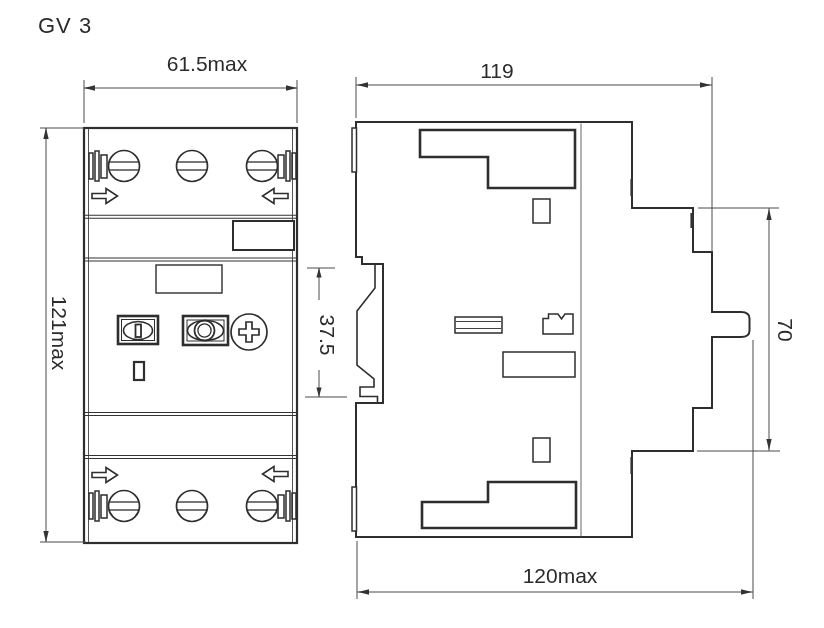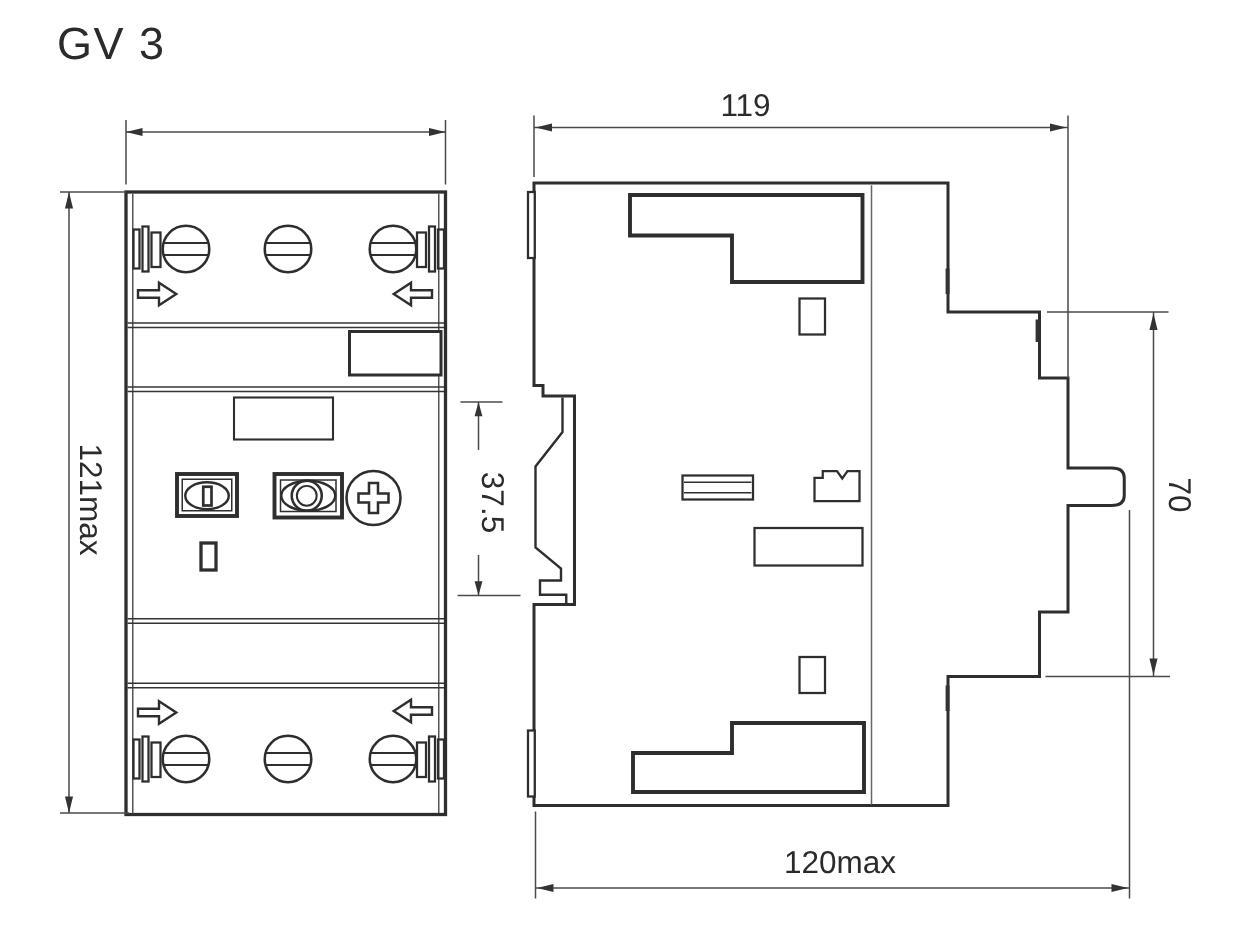--- a/index.html
+++ b/index.html
@@ -2,21 +2,21 @@
 <html><head>
 <meta charset="utf-8">
 <style>
   html,body{margin:0;padding:0;background:#fff;}
   .canvas{
     position:relative;width:824px;height:628px;background:#ffffff;
     font-family:"Liberation Sans", sans-serif;color:#2b2b2b;overflow:hidden;
   }
   .canvas svg{position:absolute;left:0;top:0;}
   .label{position:absolute;color:#2b2b2b;white-space:nowrap;}
-  .title{left:38px;top:13px;font-size:30px;letter-spacing:1px;}
+  .title{left:38px;top:13px;font-size:22px;letter-spacing:1px;}
   .dim{font-size:21px;text-align:center;}
   .dim-front-width{left:147px;top:52px;width:120px;}
   .dim-front-height{left:14px;top:321px;width:90px;height:24px;transform:rotate(90deg);}
   .dim-side-width{left:447px;top:59px;width:100px;}
   .dim-side-rail{left:293px;top:324px;width:70px;height:22px;transform:rotate(90deg);background:#fff;}
   .dim-side-height{left:763px;top:319px;width:46px;height:22px;transform:rotate(90deg);}
   .dim-side-depth{left:500px;top:564px;width:120px;}
 </style>
 </head>
 <body>
@@ -200,18 +200,19 @@
         <line x1="357" y1="541" x2="357" y2="599"></line>
           <line x1="753" y1="340" x2="753" y2="599"></line>
         <line x1="357" y1="592" x2="753" y2="592"></line>
         <polygon points="358,592 369,589.3 369,594.7" fill="#333" stroke="none"></polygon>
         <polygon points="752,592 741,589.3 741,594.7" fill="#333" stroke="none"></polygon>
       </g>
     </g>
   </svg>
 
   <div class="label title">GV 3</div>
+  <div class="label dim dim-front-width">61.5max</div>
   <div class="label dim dim-front-height">121max</div>
   <div class="label dim dim-side-width">119</div>
   <div class="label dim dim-side-rail">37.5</div>
   <div class="label dim dim-side-height">70</div>
   <div class="label dim dim-side-depth">120max</div>
 </div>
 
 </body></html>

